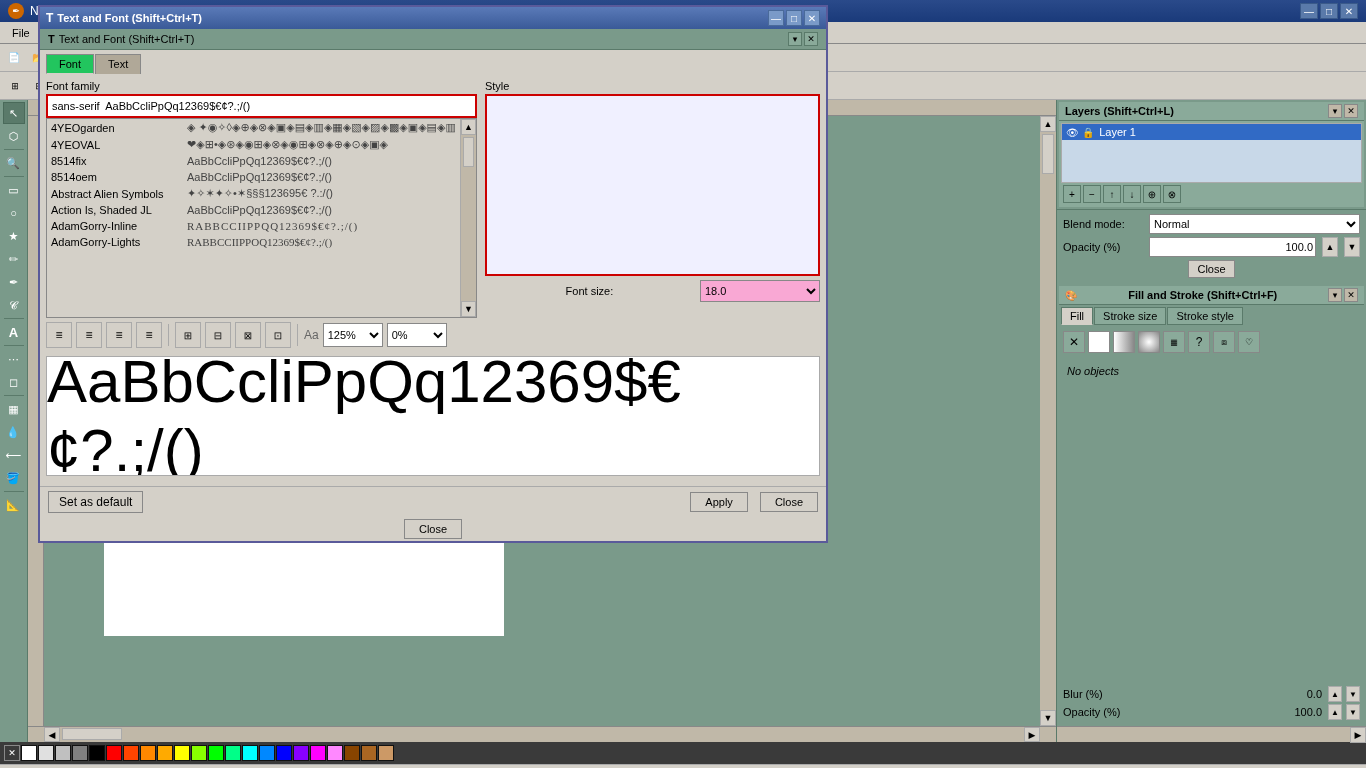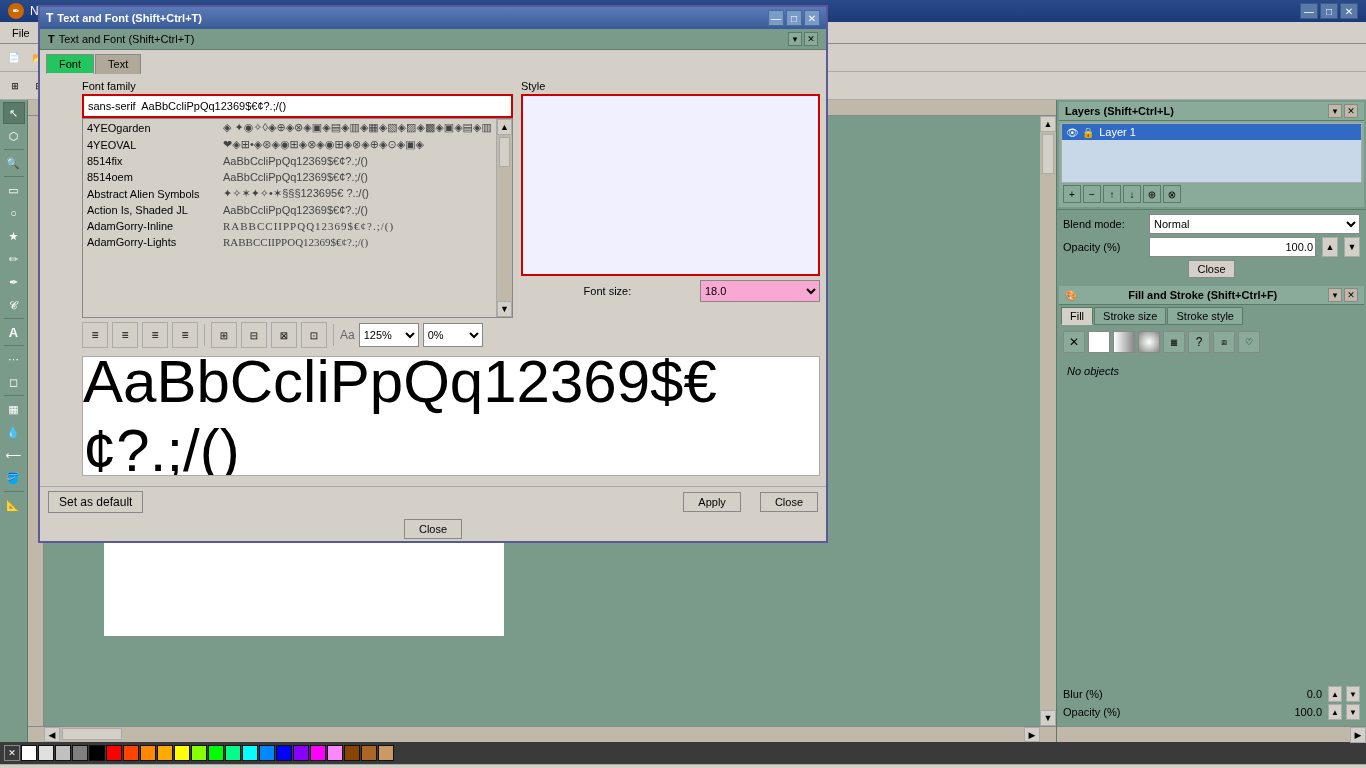--- a/index.html
+++ b/index.html
@@ -145,21 +145,21 @@
     #dialog-inner-title .inner-title-btns { display: flex; gap: 2px; }
     .inner-title-btn { width: 14px; height: 14px; background: #8aaa9a; border: 1px solid #5a7a6a; font-size: 9px; cursor: pointer; }
 
     #dialog-tabs { display: flex; padding: 4px 6px 0; background: #d4d0c8; gap: 1px; }
     .dialog-tab {
       padding: 3px 12px; border: 1px solid #888; background: #b0a898; font-size: 11px; cursor: pointer;
       border-bottom: none;
     }
     .dialog-tab.active { background: #22c55e; border-bottom: 1px solid #d4d0c8; }
 
-    #dialog-body { padding: 6px; background: #d4d0c8; margin-left: 36px; }
+    #dialog-body { padding: 6px; background: #d4d0c8; }
 
     
     #font-family-section { display: flex; gap: 8px; }
     #font-family-col { flex: 0 0 430px; }
     #font-style-col { flex: 1; }
 
     .section-label { font-size: 11px; color: #000; margin-bottom: 2px; }
 
     #font-search-box {
       width: 100%; border: 2px solid #cc0000; height: 24px; padding: 2px 4px;
@@ -624,21 +624,21 @@
     </div>
 
     <div id="preview-area">
       <div id="preview-text">AaBbCcliPpQq12369$€¢?.;/()</div>
     </div>
 
   </div>
 
   <div style="display:flex;justify-content:space-between;align-items:center;padding:4px 8px;background:#d4d0c8;border-top:1px solid #aaa;">
     <button id="set-default-btn">Set as default</button>
-    <div style="display:flex;gap:19px;border-radius:6px;">
+    <div style="display:flex;gap:12px;border-radius:6px;">
       <button class="dialog-btn">Apply</button>
       <button class="dialog-btn">Close</button>
     </div>
   </div>
 
   <div id="dialog-btns-bottom">
     <button class="dialog-btn">Close</button>
   </div>
 </div>
 

